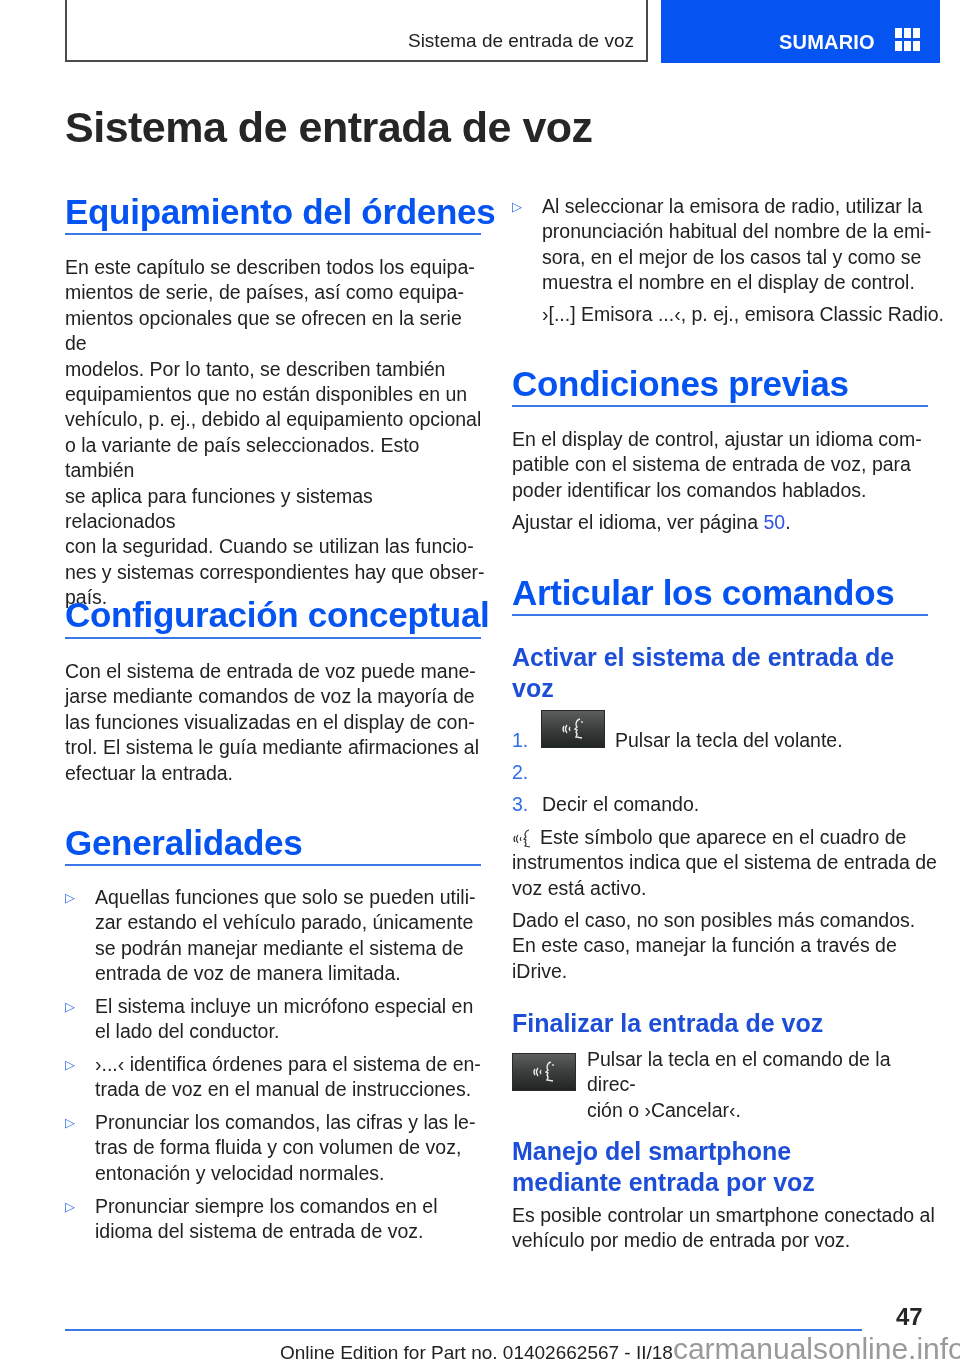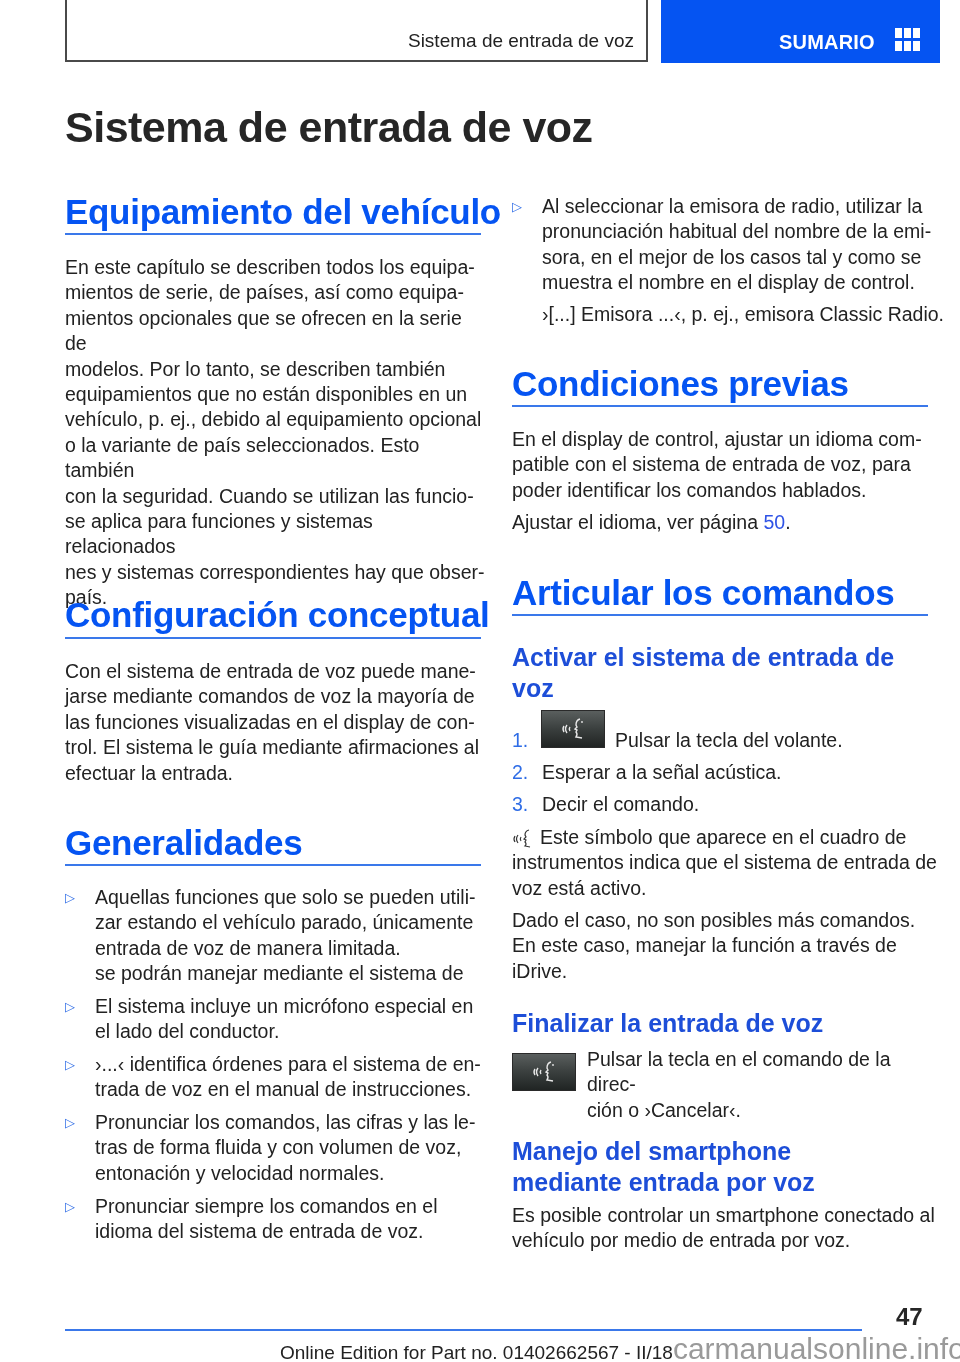--- a/index.html
+++ b/index.html
@@ -53,33 +53,33 @@
       <span style="left:18px;top:0"></span>
     <span style="left:0;top:13px"></span>
       <span style="left:9px;top:13px"></span>
       <span style="left:18px;top:13px"></span>
   </div>
 </div>
 
 <h1 class="page-title">Sistema de entrada de voz</h1>
 
 <div>
-  <h2 class="sec" style="left:65px;top:192px">Equipamiento del vehículo</h2>
+  <h2 class="sec" style="left:65px;top:192px">Equipamiento del órdenes</h2>
   <div class="rule" style="left:65px;top:233px;width:416px"></div>
 
   <div class="para" style="left:65px;top:255px;width:420px">
     <div>En este capítulo se describen todos los equipa-</div>
     <div>mientos de serie, de países, así como equipa-</div>
     <div>mientos opcionales que se ofrecen en la serie de</div>
     <div>modelos. Por lo tanto, se describen también</div>
     <div>equipamientos que no están disponibles en un</div>
     <div>vehículo, p. ej., debido al equipamiento opcional</div>
     <div>o la variante de país seleccionados. Esto también</div>
+    <div>se aplica para funciones y sistemas relacionados</div>
     <div>con la seguridad. Cuando se utilizan las funcio-</div>
-    <div>se aplica para funciones y sistemas relacionados</div>
     <div>nes y sistemas correspondientes hay que obser-</div>
     <div>país.</div>
   </div>
 
   <h2 class="sec" style="left:65px;top:595px">Configuración conceptual</h2>
   <div class="rule" style="left:65px;top:637px;width:416px"></div>
   <div class="para" style="left:65px;top:659px;width:420px">
     <div>Con el sistema de entrada de voz puede mane-</div>
     <div>jarse mediante comandos de voz la mayoría de</div>
     <div>las funciones visualizadas en el display de con-</div>
@@ -88,22 +88,22 @@
   </div>
 
   <h2 class="sec" style="left:65px;top:823px">Generalidades</h2>
   <div class="rule" style="left:65px;top:864px;width:416px"></div>
 
   <div class="bullet" style="left:65px;top:885px;width:420px">
     <span class="tri">▷</span>
     <div class="txt">
       <div>Aquellas funciones que solo se pueden utili-</div>
       <div>zar estando el vehículo parado, únicamente</div>
+      <div>se podrán manejar mediante el sistema de</div>
       <div>entrada de voz de manera limitada.</div>
-      <div>se podrán manejar mediante el sistema de</div>
     </div>
   </div>
   <div class="bullet" style="left:65px;top:994px;width:420px">
     <span class="tri">▷</span>
     <div class="txt">
       <div>El sistema incluye un micrófono especial en</div>
       <div>el lado del conductor.</div>
     </div>
   </div>
   <div class="bullet" style="left:65px;top:1052px;width:420px">
@@ -167,21 +167,20 @@
       <svg width="30" height="26" viewBox="0 0 30 26">
         <path d="M6 10 q-2 3 0 6 M9 9 q-3 4 0 8 M12 11 q-1.5 2 0 4" stroke="#e8e8e8" stroke-width="1.4" fill="none"></path>
         <path d="M22 3 q-4 1 -4 6 l1 2 l-2 2 l2 1 l-1 2 q2 2 0 5 l6 1" stroke="#e8e8e8" stroke-width="1.4" fill="none"></path>
         <circle cx="24" cy="6" r="0.9" fill="#e8e8e8"></circle>
       </svg>
     </div>
     <span class="t" style="left:103px">Pulsar la tecla del volante.</span>
   </div>
   <div class="num" style="left:512px;top:760px;width:420px;height:26px">
     <span class="n">2.</span>
-    <span class="t">Esperar a la señal acústica.</span>
   </div>
   <div class="num" style="left:512px;top:792px;width:420px;height:26px">
     <span class="n">3.</span>
     <span class="t">Decir el comando.</span>
   </div>
 
   <div class="para" style="left:512px;top:825px;width:430px">
     <div style="position:relative;padding-left:28px">
       <svg style="position:absolute;left:0;top:3px" width="24" height="20" viewBox="0 0 24 20">
         <path d="M3 8 q-2 3 0 6 M6 7 q-3 4 0 8 M9 9 q-1.5 2 0 4" stroke="#333" stroke-width="1.2" fill="none"></path>

